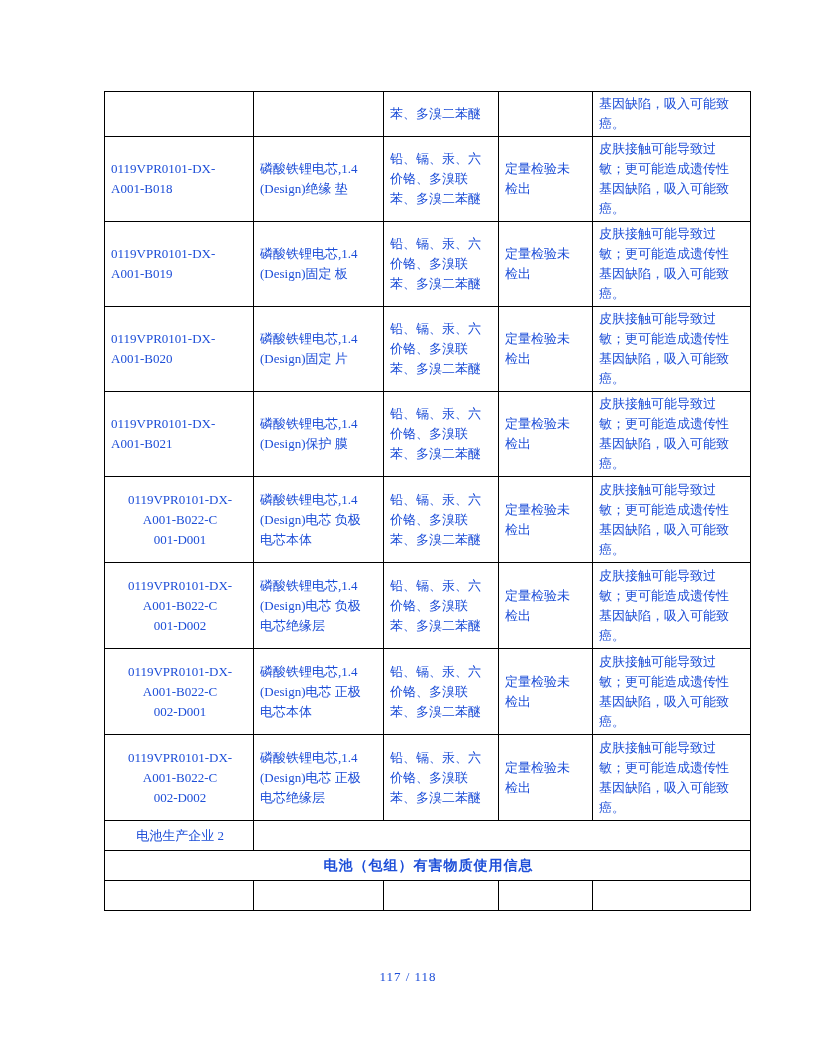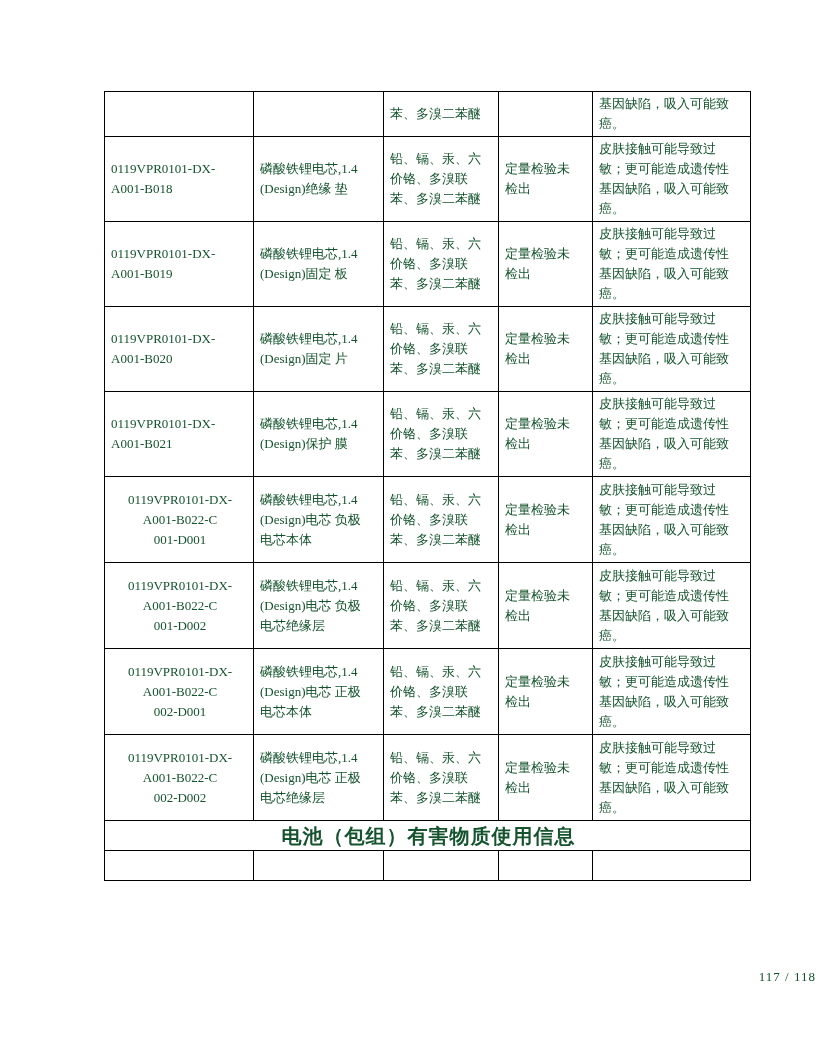--- a/index.html
+++ b/index.html
@@ -5,21 +5,21 @@
   html, body {
     margin: 0;
     padding: 0;
     background: #ffffff;
   }
   .page {
     position: relative;
     width: 816px;
     height: 1056px;
     background: #ffffff;
-    color: #14532d;
+    color: #1d4ed8;
     font-family: "Liberation Serif", "DejaVu Serif", serif;
     overflow: hidden;
   }
   table.doc-table {
     position: absolute;
     left: 104px;
     top: 91px;
     width: 646px;
     border-collapse: collapse;
     table-layout: fixed;
@@ -39,32 +39,32 @@
   tr.h86 { height: 86px; }
   tr.h30 { height: 30px; }
   tr.h29 { height: 29px; }
   tr.h33 { height: 33px; }
   td.al { text-align: left; }
   td.ac { text-align: center; }
   td.vt { vertical-align: top; }
   tr.section-title-row td {
     font-weight: bold;
     text-align: center;
-    font-size: 20px;
+    font-size: 14px;
     letter-spacing: 1px;
   }
   tr.header-row td {
     text-align: center;
   }
   .page-footer {
     position: absolute;
     left: 0;
     top: 969px;
     width: 816px;
-    text-align: right;
+    text-align: center;
     font-size: 13px;
     letter-spacing: 1px;
   }
 </style>
 </head>
 <body>
 
 <div class="page">
   <table class="doc-table">
     <colgroup>
@@ -214,20 +214,24 @@
 价铬、多溴联
 苯、多溴二苯醚</td>
       <td class="al">定量检验未
 检出</td>
       <td class="al">皮肤接触可能导致过
 敏；更可能造成遗传性
 基因缺陷，吸入可能致
 癌。</td>
     </tr>
 
+    <tr class="h30">
+      <td class="ac">电池生产企业 2</td>
+      <td colspan="4"></td>
+    </tr>
 
 
     <tr class="h30 section-title-row">
       <td colspan="5">电池（包组）有害物质使用信息</td>
     </tr>
 
 
     <tr class="h30">
       <td></td>
       <td></td>

